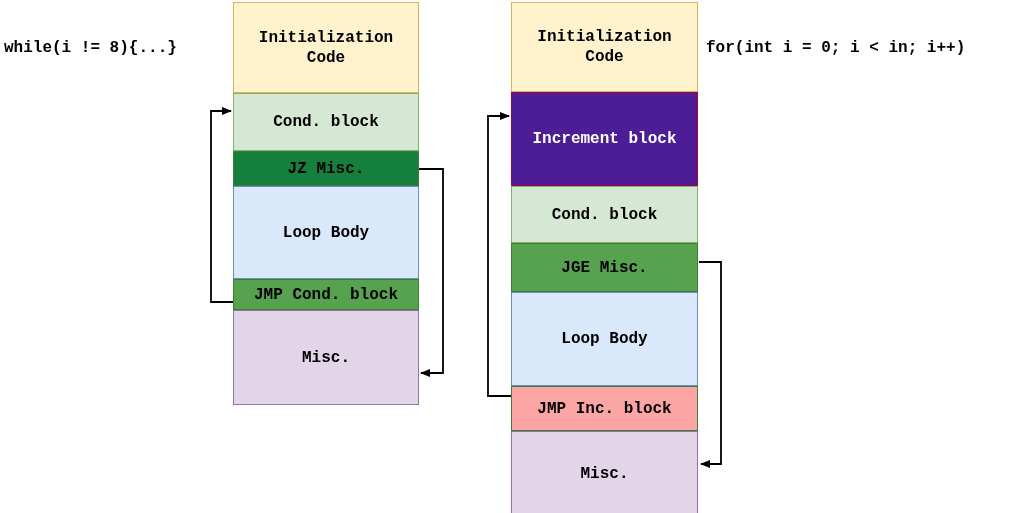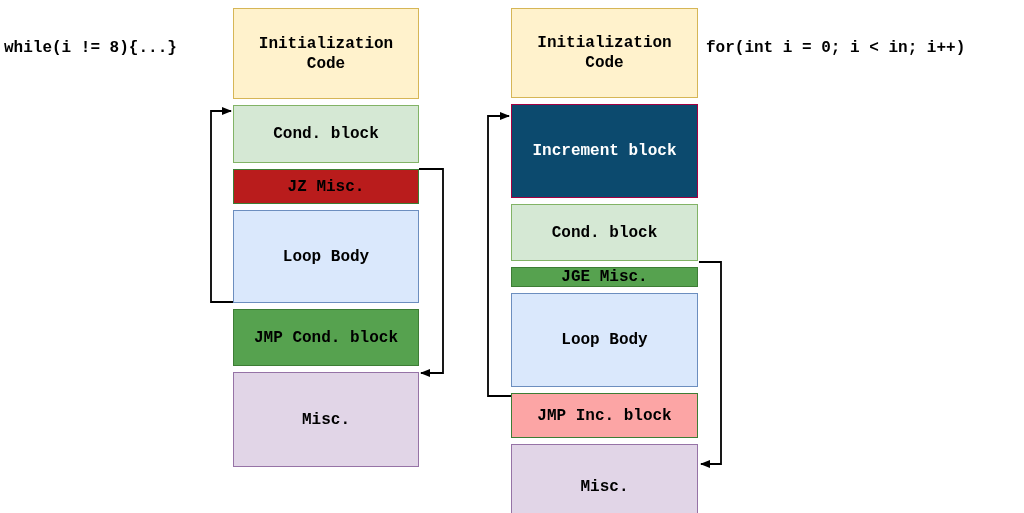--- a/index.html
+++ b/index.html
@@ -18,21 +18,20 @@
   .block {
     box-sizing: border-box;
     border: 1px solid #999;
     display: flex;
     align-items: center;
     justify-content: center;
     font-weight: bold;
     font-size: 16px;
     color: #000;
     text-align: center;
-    margin-top: 6px;
   }
   .block .lbl {
     display: inline-block;
     max-width: 160px;
     line-height: 1.25;
   }
   .code-label {
     position: absolute;
     top: 39px;
     font-weight: bold;
@@ -58,45 +57,45 @@
 
   <div class="code-label" id="for-code-label">for(int i = 0; i &lt; in; i++)</div>
 
   <div class="stack" style="left:233px; width:186px;">
     <div class="block" style="height: 91px; background-color: rgb(255, 242, 204); border-color: rgb(214, 182, 86); color: rgb(0, 0, 0);">
       <span class="lbl">Initialization Code</span>
     </div>
     <div class="block" style="height: 58px; background-color: rgb(213, 232, 212); border-color: rgb(130, 179, 102); color: rgb(0, 0, 0);">
       <span class="lbl">Cond. block</span>
     </div>
-    <div class="block" style="height: 35px; background-color: #b91c1c; border-color: rgb(61, 125, 53); color: rgb(0, 0, 0);">
+    <div class="block" style="height: 35px; background-color: #15803d; border-color: rgb(61, 125, 53); color: rgb(0, 0, 0);">
       <span class="lbl">JZ Misc.</span>
     </div>
     <div class="block" style="height: 93px; background-color: rgb(218, 232, 252); border-color: rgb(108, 142, 191); color: rgb(0, 0, 0);">
       <span class="lbl">Loop Body</span>
     </div>
-    <div class="block" style="height: 57px; background-color: rgb(86, 162, 79); border-color: rgb(61, 125, 53); color: rgb(0, 0, 0); text-align: right;">
+    <div class="block" style="height: 31px; background-color: rgb(86, 162, 79); border-color: rgb(61, 125, 53); color: rgb(0, 0, 0); text-align: right;">
       <span class="lbl">JMP Cond. block</span>
     </div>
     <div class="block" style="height: 95px; background-color: rgb(225, 213, 231); border-color: rgb(150, 115, 166); color: rgb(0, 0, 0);">
       <span class="lbl">Misc.</span>
     </div>
   </div>
 
   <div class="stack" style="left:511px; width:187px;">
     <div class="block" style="height: 90px; background-color: rgb(255, 242, 204); border-color: rgb(214, 182, 86); color: rgb(0, 0, 0);">
       <span class="lbl">Initialization Code</span>
     </div>
-    <div class="block" style="height: 94px; background-color: #0c4a6e; border-color: rgb(165, 0, 64); color: rgb(255, 255, 255);">
+    <div class="block" style="height: 94px; background-color: #4c1d95; border-color: rgb(165, 0, 64); color: rgb(255, 255, 255);">
       <span class="lbl">Increment block</span>
     </div>
     <div class="block" style="height: 57px; background-color: rgb(213, 232, 212); border-color: rgb(130, 179, 102); color: rgb(0, 0, 0);">
       <span class="lbl">Cond. block</span>
     </div>
-    <div class="block" style="height: 20px; background-color: rgb(86, 162, 79); border-color: rgb(61, 125, 53); color: rgb(0, 0, 0);">
+    <div class="block" style="height: 49px; background-color: rgb(86, 162, 79); border-color: rgb(61, 125, 53); color: rgb(0, 0, 0);">
       <span class="lbl">JGE Misc.</span>
     </div>
     <div class="block" style="height: 94px; background-color: rgb(218, 232, 252); border-color: rgb(108, 142, 191); color: rgb(0, 0, 0);">
       <span class="lbl">Loop Body</span>
     </div>
     <div class="block" style="height: 45px; background-color: #fca5a5; border-color: rgb(61, 125, 53); color: rgb(0, 0, 0);">
       <span class="lbl">JMP Inc. block</span>
     </div>
     <div class="block" style="height: 86px; background-color: rgb(225, 213, 231); border-color: rgb(150, 115, 166); color: rgb(0, 0, 0);">
       <span class="lbl">Misc.</span>

